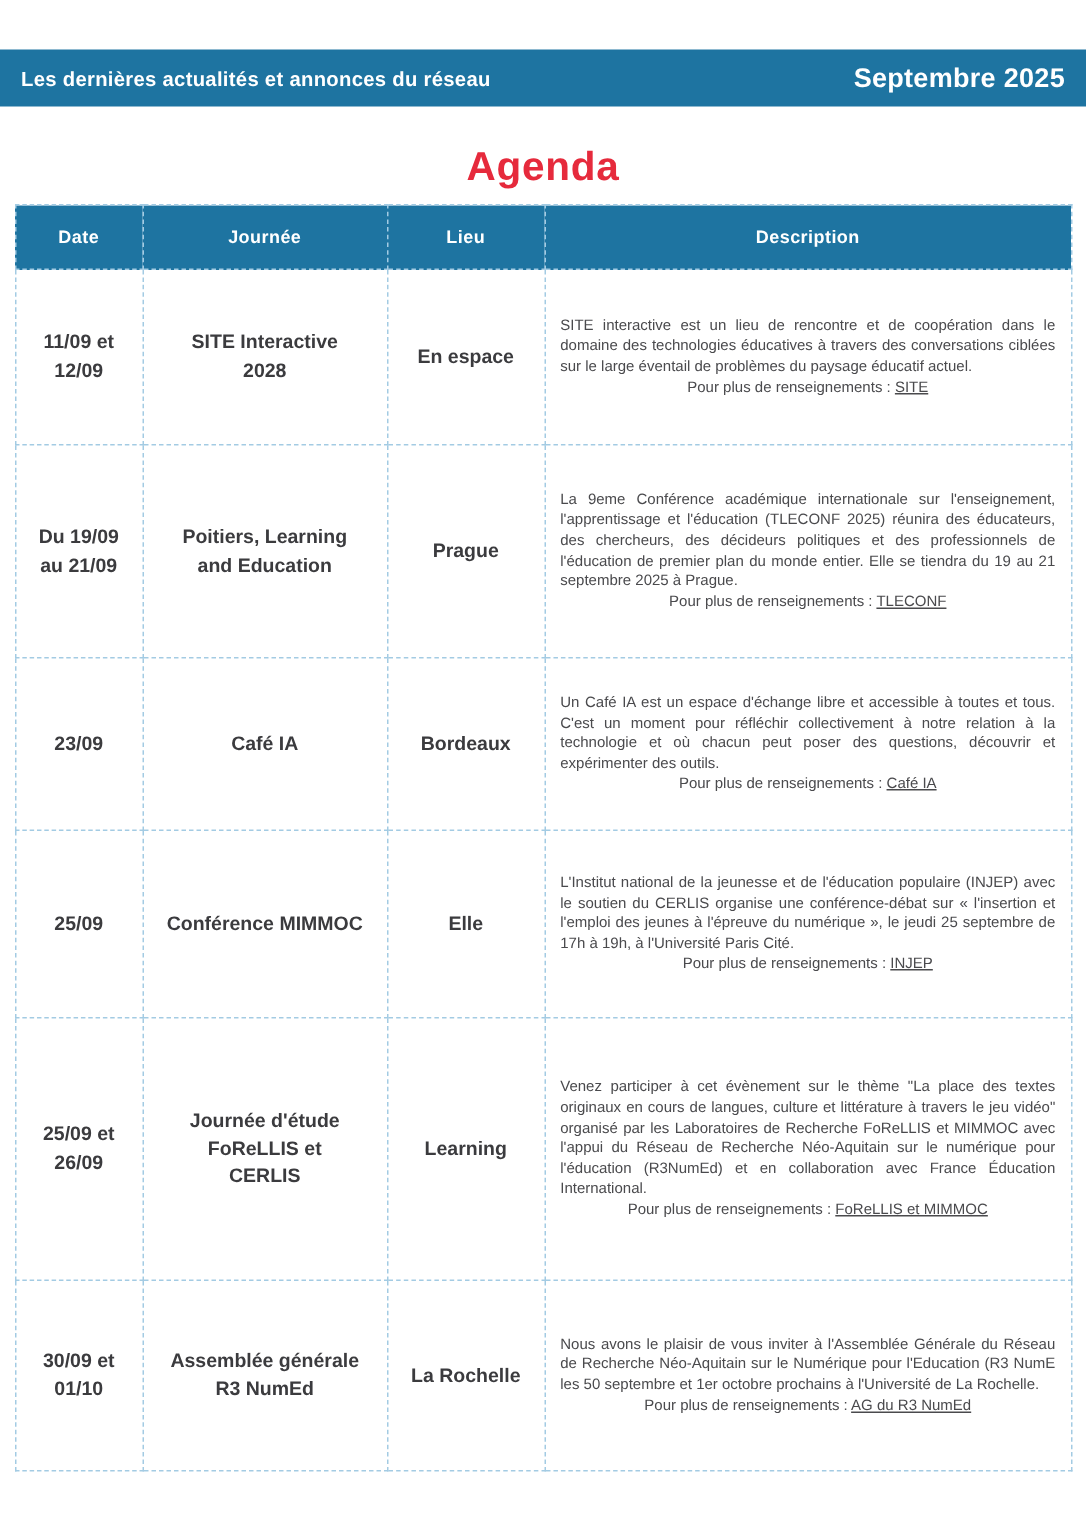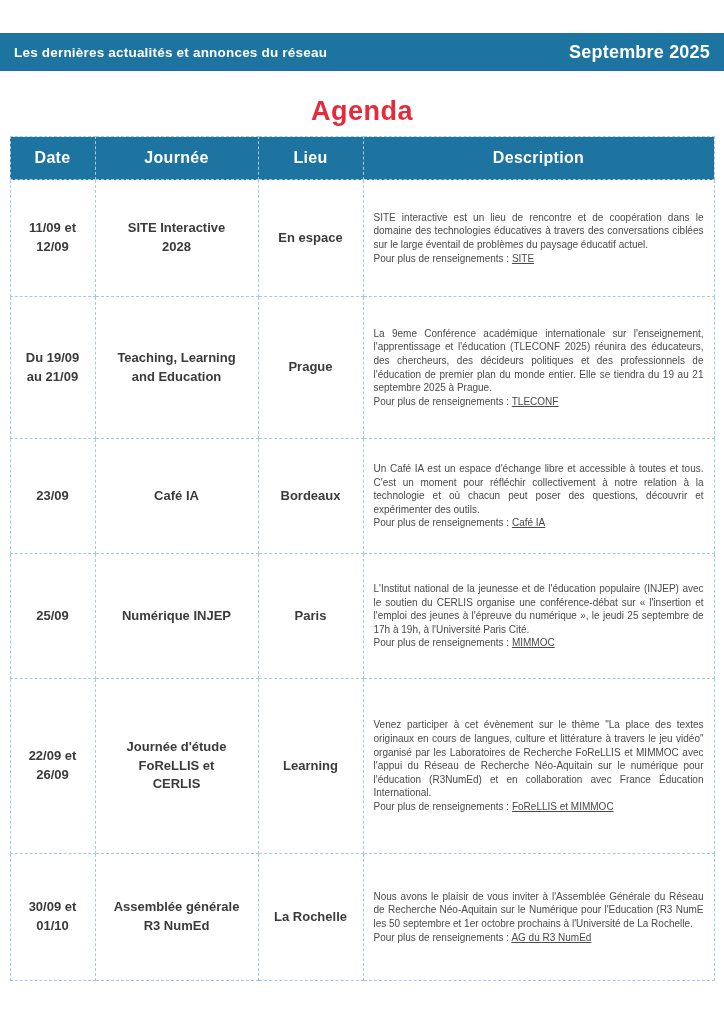--- a/index.html
+++ b/index.html
@@ -55,42 +55,42 @@
   table.agenda col.c-desc  { width: 351px; }
 
   table.agenda th, table.agenda td {
     border: 1px dashed #A3CBE3;
     vertical-align: middle;
   }
   table.agenda thead tr { height: 43px; }
   table.agenda th {
     background: #1E74A1;
     color: #ffffff;
-    font-size: 16px;
+    font-size: 12px;
     font-weight: bold;
     text-align: center;
     letter-spacing: 0.3px;
   }
   td.cell-center {
     text-align: center;
     font-weight: bold;
     color: #3B3B3E;
     font-size: 13px;
     line-height: 1.45;
     white-space: pre-line;
     padding: 4px;
   }
   td.cell-desc {
     padding: 9px 10px;
     color: #4A4A4D;
     font-size: 10px;
     line-height: 1.36;
   }
   td.cell-desc p.desc-body { text-align: justify; }
-  td.cell-desc p.desc-link { text-align: left; }
+  td.cell-desc p.desc-link { text-align: center; }
   .link {
     text-decoration: underline;
     color: #4A4A4D;
     cursor: pointer;
   }
 </style>
 </head>
 <body>
 
 <div class="banner">
@@ -123,48 +123,48 @@
 2028</td>
       <td class="cell-center">En espace</td>
       <td class="cell-desc">
         <p class="desc-body">SITE interactive est un lieu de rencontre et de coopération dans le domaine des technologies éducatives à travers des conversations ciblées sur le large éventail de problèmes du paysage éducatif actuel.</p>
         <p class="desc-link"><span>Pour plus de renseignements : </span><span class="link">SITE</span></p>
       </td>
     </tr>
     <tr style="height:142px;">
       <td class="cell-center">Du 19/09
 au 21/09</td>
-      <td class="cell-center">Teaching, Learning
+      <td class="cell-center">Poitiers, Learning
 and Education</td>
       <td class="cell-center">Prague</td>
       <td class="cell-desc">
         <p class="desc-body">La 9eme Conférence académique internationale sur l'enseignement, l'apprentissage et l'éducation (TLECONF 2025) réunira des éducateurs, des chercheurs, des décideurs politiques et des professionnels de l'éducation de premier plan du monde entier. Elle se tiendra du 19 au 21 septembre 2025 à Prague.</p>
         <p class="desc-link"><span>Pour plus de renseignements : </span><span class="link">TLECONF</span></p>
       </td>
     </tr>
     <tr style="height:115px;">
       <td class="cell-center">23/09</td>
       <td class="cell-center">Café IA</td>
       <td class="cell-center">Bordeaux</td>
       <td class="cell-desc">
         <p class="desc-body">Un Café IA est un espace d'échange libre et accessible à toutes et tous. C'est un moment pour réfléchir collectivement à notre relation à la technologie et où chacun peut poser des questions, découvrir et expérimenter des outils.</p>
         <p class="desc-link"><span>Pour plus de renseignements : </span><span class="link">Café IA</span></p>
       </td>
     </tr>
     <tr style="height:125px;">
       <td class="cell-center">25/09</td>
-      <td class="cell-center">Numérique INJEP</td>
-      <td class="cell-center">Paris</td>
+      <td class="cell-center">Conférence MIMMOC</td>
+      <td class="cell-center">Elle</td>
       <td class="cell-desc">
         <p class="desc-body">L'Institut national de la jeunesse et de l'éducation populaire (INJEP) avec le soutien du CERLIS organise une conférence-débat sur « l'insertion et l'emploi des jeunes à l'épreuve du numérique », le jeudi 25 septembre de 17h à 19h, à l'Université Paris Cité.</p>
-        <p class="desc-link"><span>Pour plus de renseignements : </span><span class="link">MIMMOC</span></p>
+        <p class="desc-link"><span>Pour plus de renseignements : </span><span class="link">INJEP</span></p>
       </td>
     </tr>
     <tr style="height:175px;">
-      <td class="cell-center">22/09 et
+      <td class="cell-center">25/09 et
 26/09</td>
       <td class="cell-center">Journée d'étude
 FoReLLIS et
 CERLIS</td>
       <td class="cell-center">Learning</td>
       <td class="cell-desc">
         <p class="desc-body">Venez participer à cet évènement sur le thème "La place des textes originaux en cours de langues, culture et littérature à travers le jeu vidéo" organisé par les Laboratoires de Recherche FoReLLIS et MIMMOC avec l'appui du Réseau de Recherche Néo-Aquitain sur le numérique pour l'éducation (R3NumEd) et en collaboration avec France Éducation International.</p>
         <p class="desc-link"><span>Pour plus de renseignements : </span><span class="link">FoReLLIS et MIMMOC</span></p>
       </td>
     </tr>

